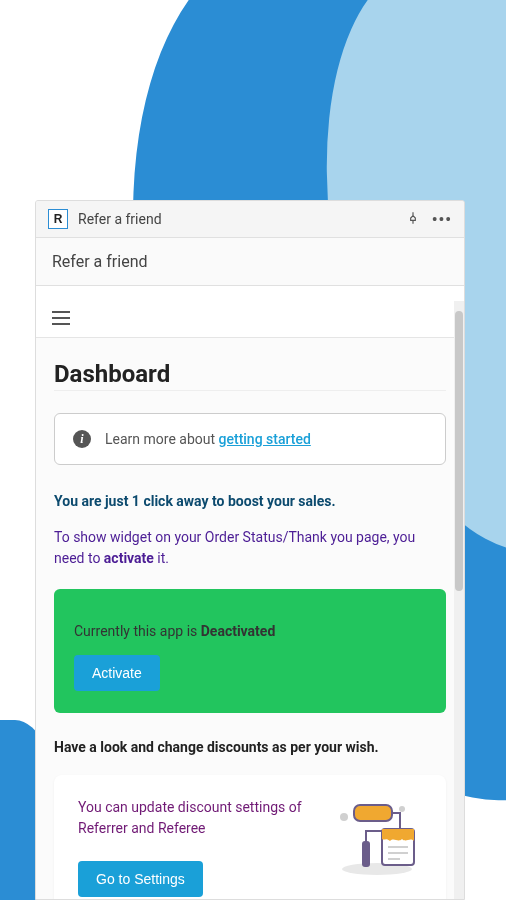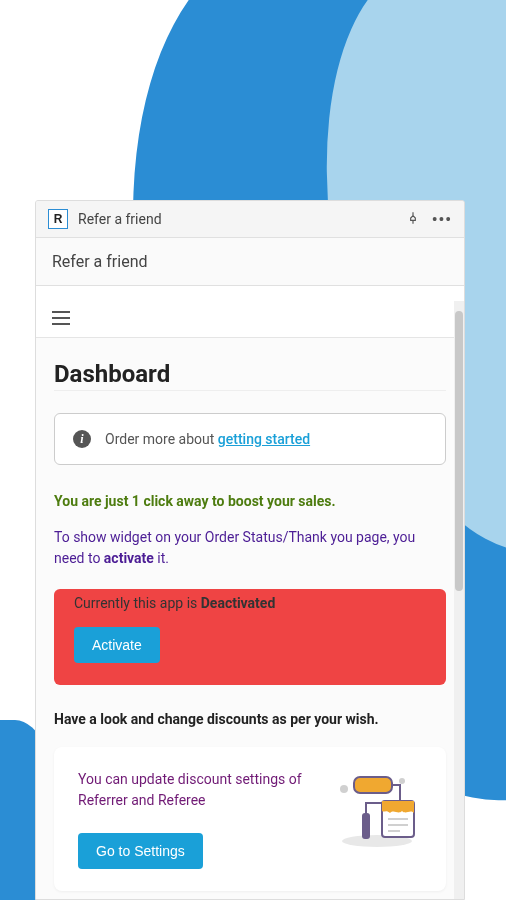--- a/index.html
+++ b/index.html
@@ -138,32 +138,32 @@
   .info-icon {
     width: 18px; height: 18px; border-radius: 50%;
     background: #555; color: #fff;
     font-size: 12px; font-weight: bold;
     display: flex; align-items: center; justify-content: center;
     font-family: Georgia, serif; font-style: italic;
   }
   .info-text { font-size: 14px; color: #555; }
   .info-link { color: #1aa0d8; text-decoration: underline; font-weight: 500; text-align: right; }
   .headline {
-    font-size: 14px; font-weight: 700; color: #4d7c0f;
+    font-size: 14px; font-weight: 700; color: #0c4a6e;
     margin-bottom: 18px;
   }
   .instruction {
     font-size: 14px; color: #4c1d95; line-height: 1.5;
     margin-bottom: 20px;
   }
   .instruction strong { font-weight: 700; }
   .status-box {
-    background: #ef4444;
+    background: #22c55e;
     border-radius: 6px;
-    padding: 6px 20px 22px;
+    padding: 34px 20px 22px;
     margin-bottom: 26px;
   }
   .status-text { font-size: 14px; color: #333; margin-bottom: 16px; }
   .status-text strong { font-weight: 700; }
   .btn-primary {
     background: #1aa0d8;
     color: #fff;
     border: none;
     border-radius: 4px;
     padding: 10px 18px;
@@ -226,21 +226,21 @@
     </div>
   </div>
 
   <div class="content">
     <h1 class="page-title">Dashboard</h1>
     <div class="divider"></div>
 
     <div class="info-box">
       <div class="info-icon">i</div>
       <div class="info-text">
-        <span>Order more about </span><a href="#" class="info-link">getting started</a>
+        <span>Learn more about </span><a href="#" class="info-link">getting started</a>
       </div>
     </div>
 
     <div class="headline">You are just 1 click away to boost your sales.</div>
 
     <div class="instruction">
       <span>To show widget on your Order Status/Thank you page, you need to </span><strong>activate</strong><span> it.</span>
     </div>
 
     <div class="status-box">

